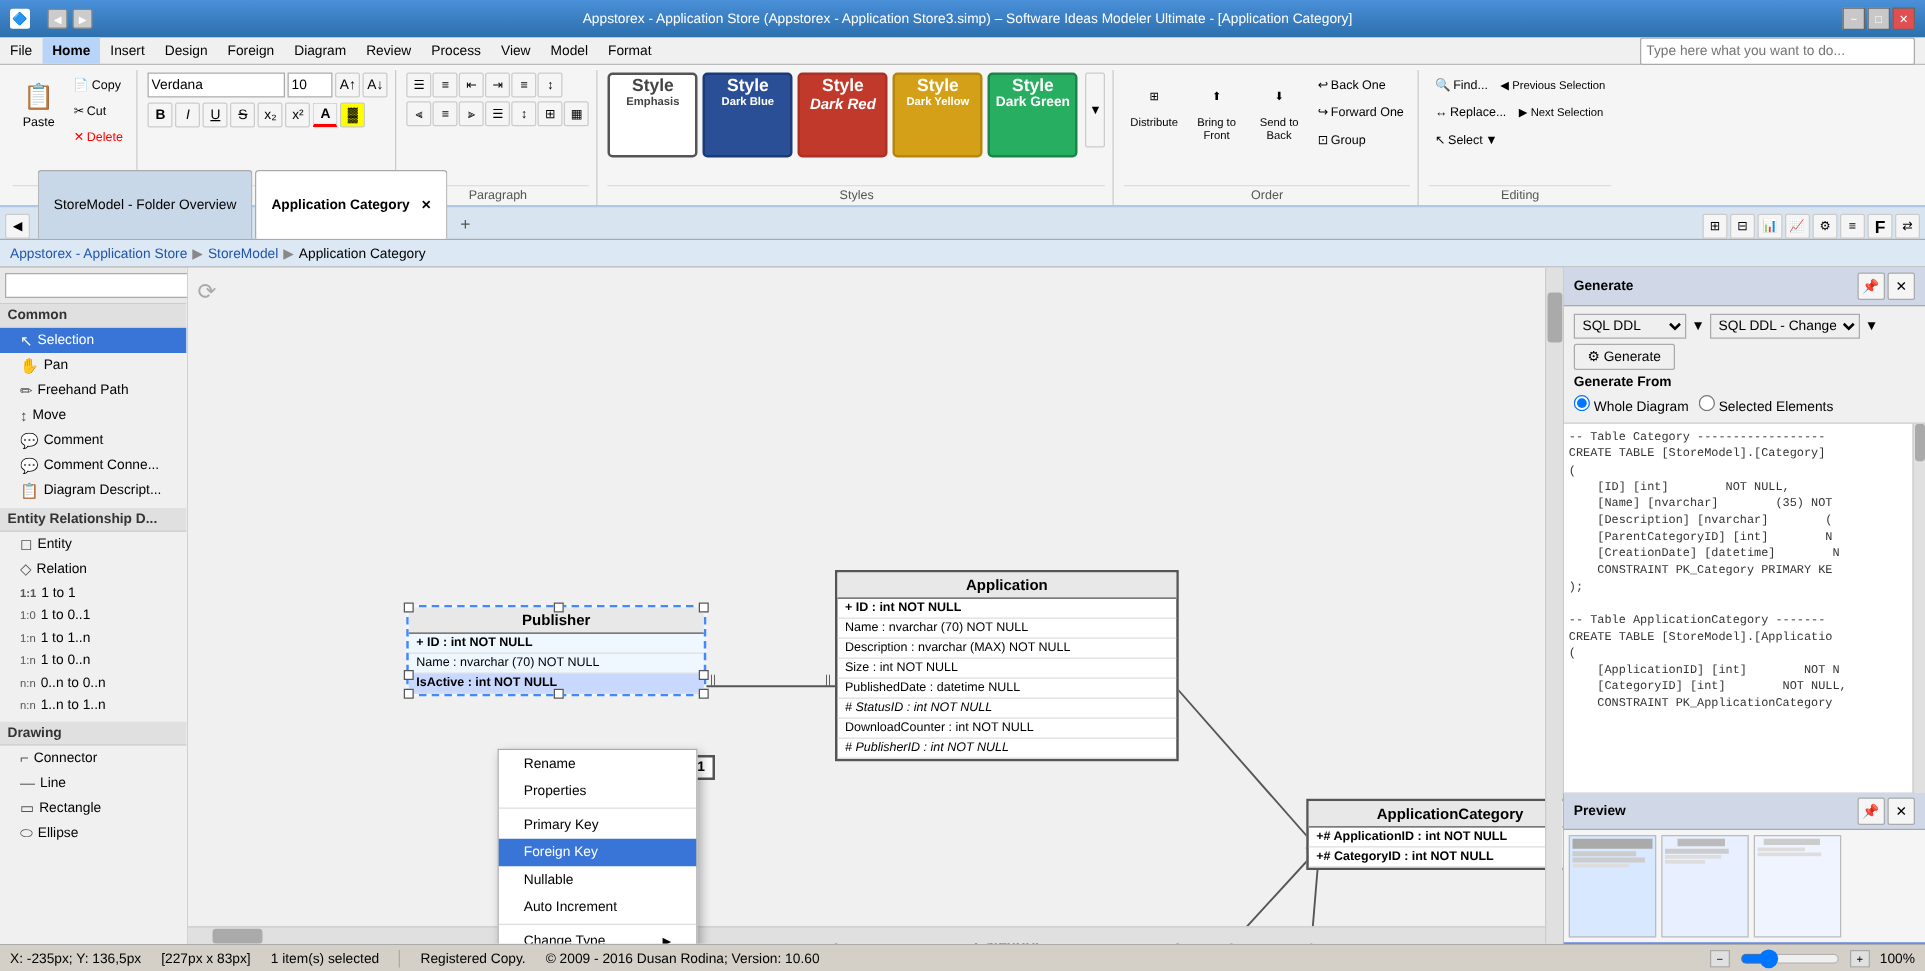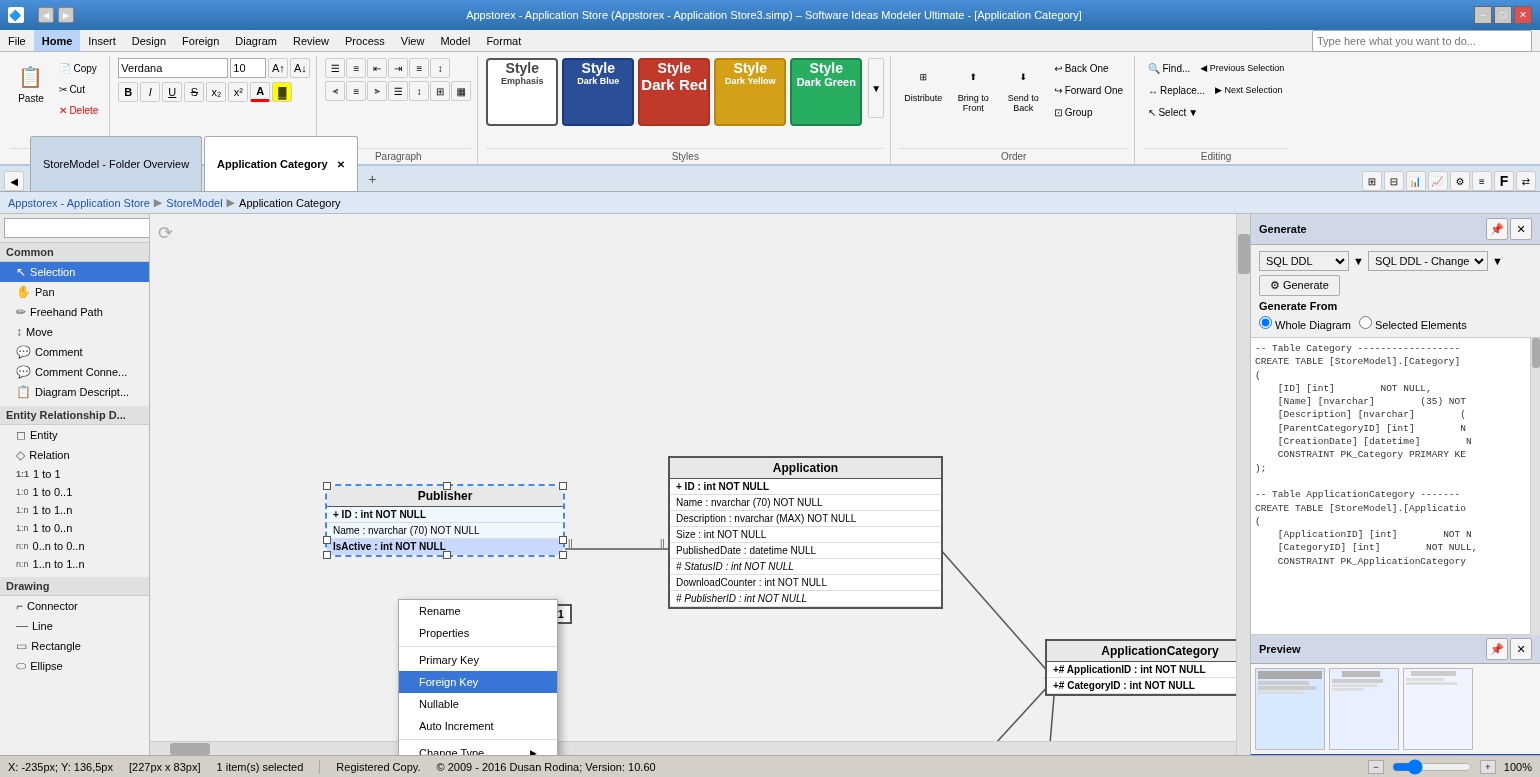--- a/index.html
+++ b/index.html
@@ -231,21 +231,21 @@
       <div class="style-btn emphasis">
         <span style="font-size:14px;">Style</span>
         <span style="font-size:9px;">Emphasis</span>
       </div>
       <div class="style-btn dark-blue">
         <span style="font-size:14px;">Style</span>
         <span style="font-size:9px;">Dark Blue</span>
       </div>
       <div class="style-btn dark-red">
         <span style="font-size:14px;">Style</span>
-        <span style="font-size:15px;">Dark Red</span>
+        <span style="font-size:12px;font-style:italic;">Dark Red</span>
       </div>
       <div class="style-btn dark-yellow">
         <span style="font-size:14px;">Style</span>
         <span style="font-size:9px;">Dark Yellow</span>
       </div>
       <div class="style-btn dark-green">
         <span style="font-size:14px;">Style</span>
         <span style="font-size:11px;">Dark Green</span>
       </div>
       <div style="display:flex;align-items:center;flex-direction:column;justify-content:center;margin-left:2px;">

